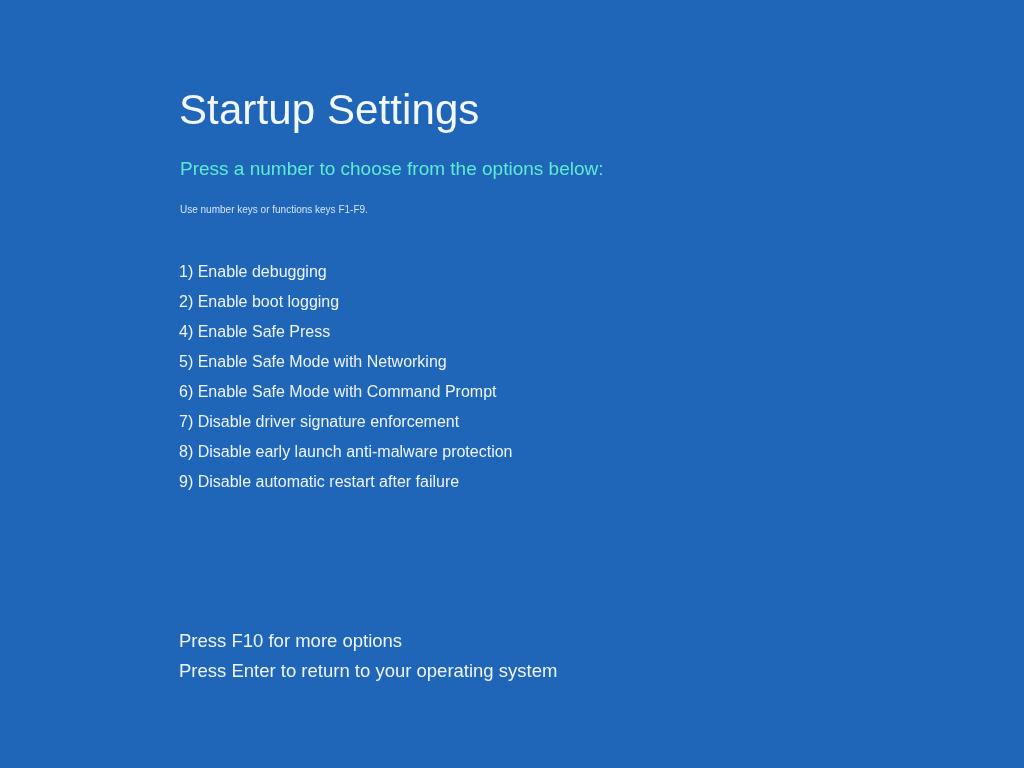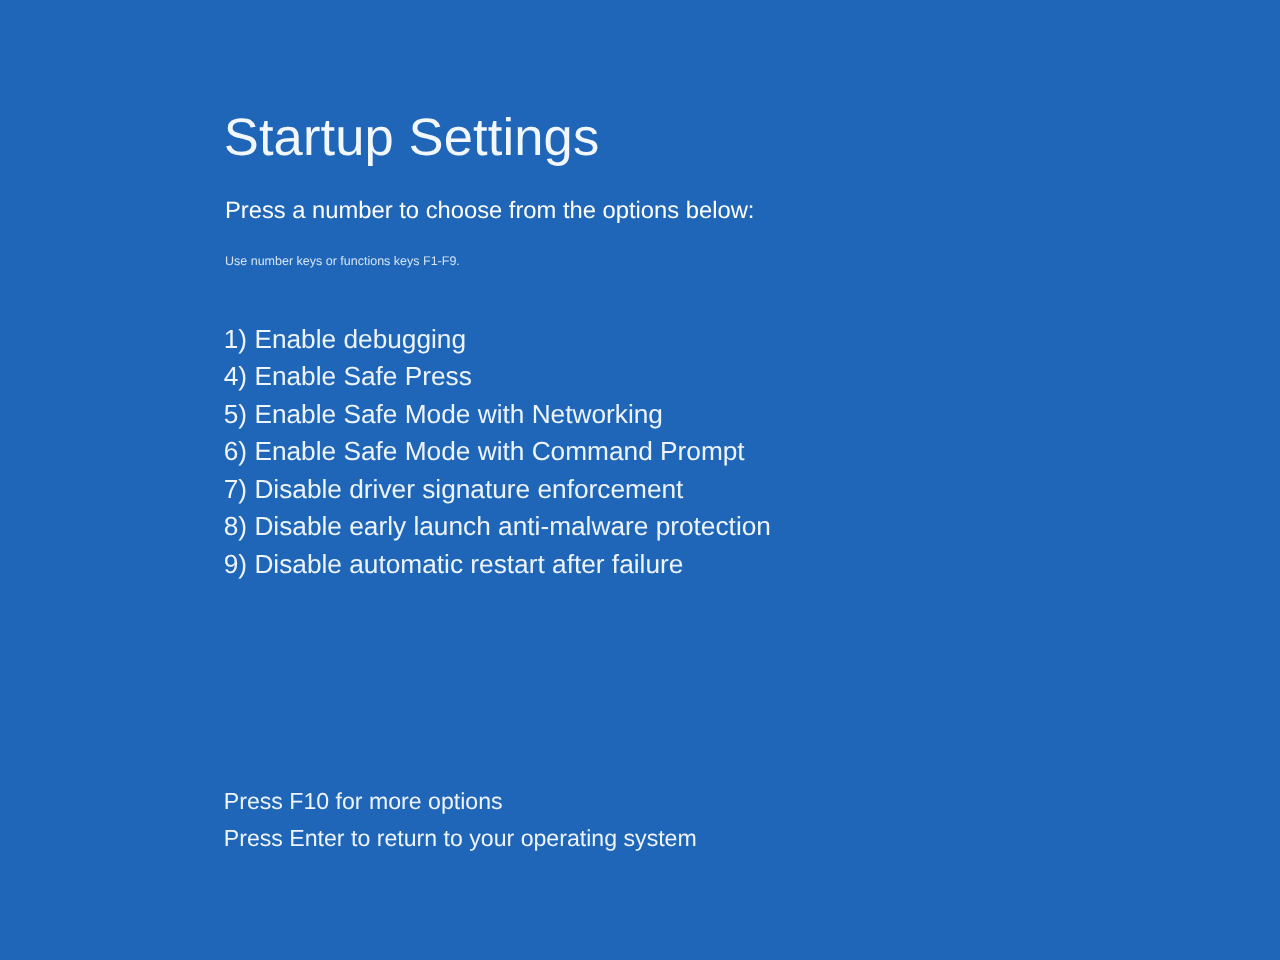--- a/index.html
+++ b/index.html
@@ -44,21 +44,21 @@
     white-space: nowrap;
   }
 
   .subtitle {
     position: absolute;
     left: 1px;
     top: 119px;
     font-size: 19px;
     font-weight: 300;
     line-height: 24px;
-    color: #ffffff;
+    color: #5eead4;
     white-space: nowrap;
   }
 
   .hint {
     position: absolute;
     left: 1px;
     top: 163px;
     font-size: 10px;
     font-weight: 300;
     line-height: 18px;
@@ -69,21 +69,21 @@
   .options {
     position: absolute;
     left: 0;
     top: 219px;
     margin: 0;
     padding: 0;
     list-style: none;
   }
 
   .option {
-    font-size: 21px;
+    font-size: 16px;
     font-weight: 300;
     line-height: 30px;
     height: 30px;
     color: #eef4fb;
     white-space: nowrap;
   }
 
   .option .key {
     display: inline;
   }
@@ -118,20 +118,24 @@
     <div class="subtitle">Press a number to choose from the options below:</div>
 
     <div class="hint">Use number keys or functions keys F1-F9.</div>
 
     <ul class="options" id="options-list">
       <li class="option">
         <span class="key">1)</span>
         <span class="label">Enable debugging</span>
       </li>
       <li class="option">
+        <span class="key">2)</span>
+        <span class="label">Enable boot logging</span>
+      </li>
+      <li class="option">
         <span class="key">4)</span>
         <span class="label">Enable Safe Press</span>
       </li>
       <li class="option">
         <span class="key">5)</span>
         <span class="label">Enable Safe Mode with Networking</span>
       </li>
       <li class="option">
         <span class="key">6)</span>
         <span class="label">Enable Safe Mode with Command Prompt</span>

